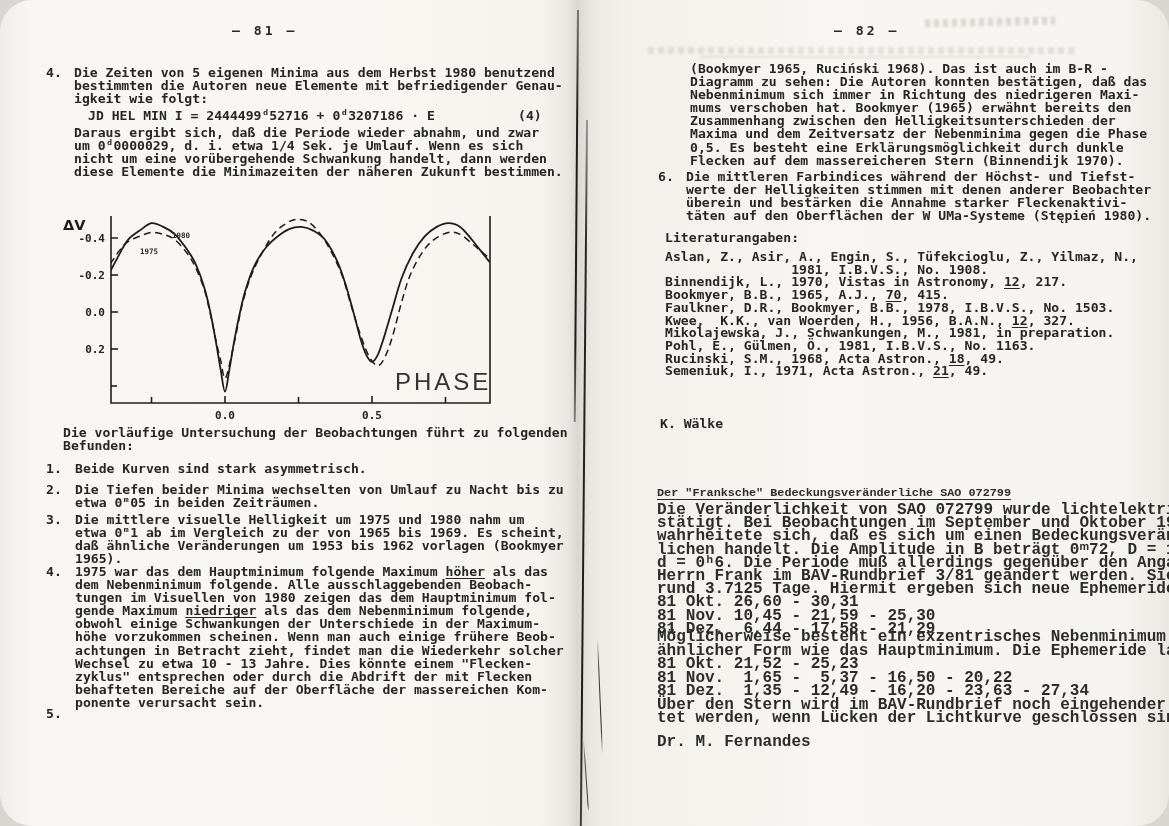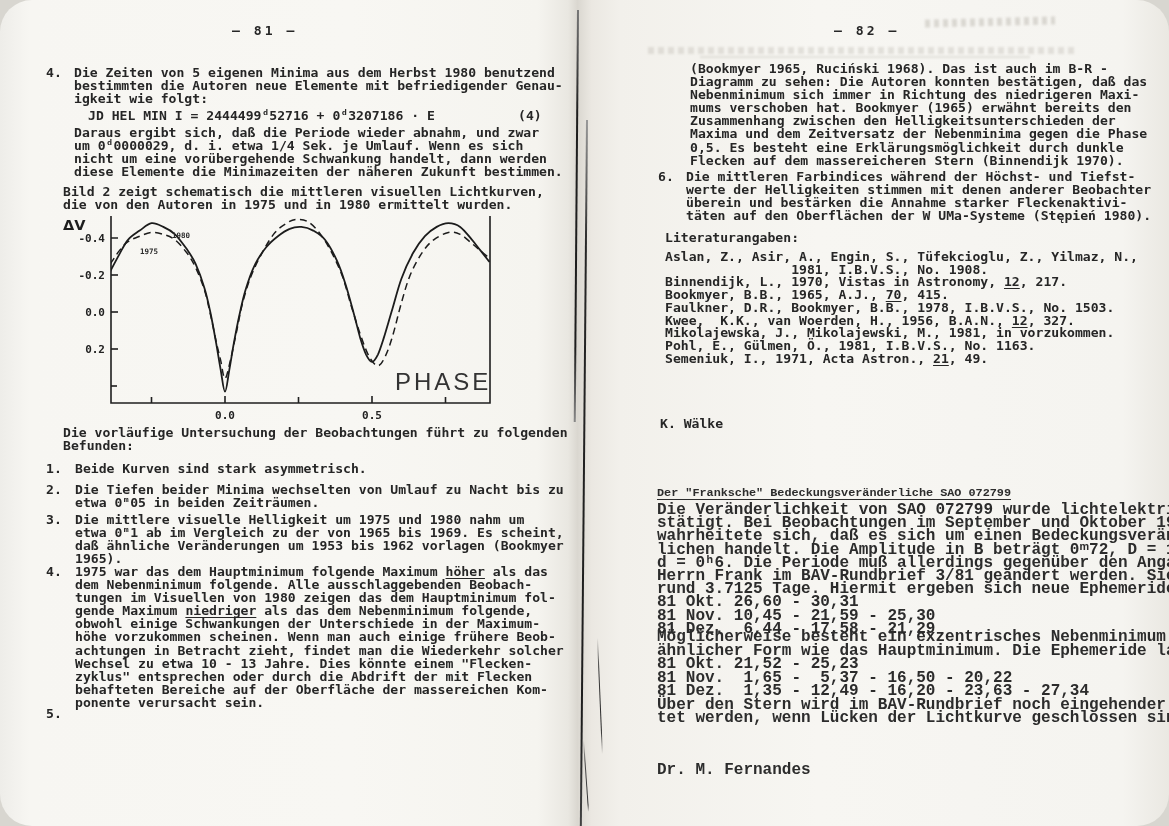--- a/index.html
+++ b/index.html
@@ -71,22 +71,20 @@
 bestimmten die Autoren neue Elemente mit befriedigender Genau-
 igkeit wie folgt:</div>
 
     <div class="mono" style="left:88px;top:109px">JD HEL MIN I = 2444499ᵈ52716 + 0ᵈ3207186 · E</div>
     <div class="mono" style="left:518px;top:109px">(4)</div>
 
     <div class="mono" style="left:74px;top:126px">Daraus ergibt sich, daß die Periode wieder abnahm, und zwar
 um 0ᵈ0000029, d. i. etwa 1/4 Sek. je Umlauf. Wenn es sich
 nicht um eine vorübergehende Schwankung handelt, dann werden
 diese Elemente die Minimazeiten der näheren Zukunft bestimmen.</div>
-    <div class="mono" style="left:63px;top:185px">Bild 2 zeigt schematisch die mittleren visuellen Lichtkurven,
-die von den Autoren in 1975 und in 1980 ermittelt wurden.</div>
 
     <div class="chart">
       <svg id="lc-svg" width="505" height="208" viewBox="0 0 505 208">
           <defs>
             <clipPath id="plotclip">
               <rect x="56" y="4" width="379" height="187"></rect>
             </clipPath>
           </defs>
           <path d="M56 4 L56 191 L435 191 L435 4" class="ax"></path>
           <line x1="96.5" y1="191" x2="96.5" y2="185" class="ax"></line>
@@ -166,22 +164,23 @@
 
     <div class="mono" style="left:89px;top:231px">Literaturangaben:</div>
 
     <div class="refs">
       <div class="mono ref">Aslan, Z., Asir, A., Engin, S., Tüfekcioglu, Z., Yilmaz, N.,
                 1981, I.B.V.S., No. 1908.</div>
       <div class="mono ref">Binnendijk, L., 1970, Vistas in Astronomy, <u>12</u>, 217.</div>
       <div class="mono ref">Bookmyer, B.B., 1965, A.J., <u>70</u>, 415.</div>
       <div class="mono ref">Faulkner, D.R., Bookmyer, B.B., 1978, I.B.V.S., No. 1503.</div>
       <div class="mono ref">Kwee,  K.K., van Woerden, H., 1956, B.A.N., <u>12</u>, 327.</div>
-      <div class="mono ref">Mikolajewska, J., Mikolajewski, M., 1981, in vorzukommen.</div>
+      <div class="mono ref">Mikolajewska, J., Schwankungen, M., 1981, in preparation.</div>
       <div class="mono ref">Pohl, E., Gülmen, Ö., 1981, I.B.V.S., No. 1163.</div>
+      <div class="mono ref">Rucinski, S.M., 1968, Acta Astron., <u>18</u>, 49.</div>
       <div class="mono ref">Semeniuk, I., 1971, Acta Astron., <u>21</u>, 49.</div>
     </div>
 
     <div class="mono" style="left:84px;top:417px">K. Wälke</div>
 
     <div class="mono2 h2" style="left:81px;top:487px">Der "Franksche" Bedeckungsveränderliche SAO 072799</div>
     <div class="mono2" style="left:81px;top:504px">Die Veränderlichkeit von SAO 072799 wurde lichtelektrisch be-
 stätigt. Bei Beobachtungen im September und Oktober 1981 be-
 wahrheitete sich, daß es sich um einen Bedeckungsveränder-
 lichen handelt. Die Amplitude in B beträgt 0ᵐ72, D = 13ʰ2 und
@@ -191,21 +190,21 @@
 81 Okt. 26,60 - 30,31
 81 Nov. 10,45 - 21,59 - 25,30
 81 Dez.  6,44 - 17,58 - 21,29</div>
     <div class="mono2 lh136" style="left:81px;top:631px">Möglicherweise besteht ein exzentrisches Nebenminimum von
 ähnlicher Form wie das Hauptminimum. Die Ephemeride lautet:
 81 Okt. 21,52 - 25,23
 81 Nov.  1,65 -  5,37 - 16,50 - 20,22
 81 Dez.  1,35 - 12,49 - 16,20 - 23,63 - 27,34</div>
     <div class="mono2" style="left:81px;top:699px">Über den Stern wird im BAV-Rundbrief noch eingehender berich-
 tet werden, wenn Lücken der Lichtkurve geschlossen sind.</div>
-    <div class="mono2" style="left:81px;top:764px">Dr. M. Fernandes</div>
+    <div class="mono2" style="left:81px;top:736px">Dr. M. Fernandes</div>
   </div>
 
   <div class="foldline fl-a"></div>
   <div class="foldline fl-b"></div>
   <div class="foldline fl-c"></div>
   <div class="foldline fl-d"></div>
   <div class="ghost g1"></div>
   <div class="ghost g2"></div>
   <div class="ghost g3"></div>
 </div>

